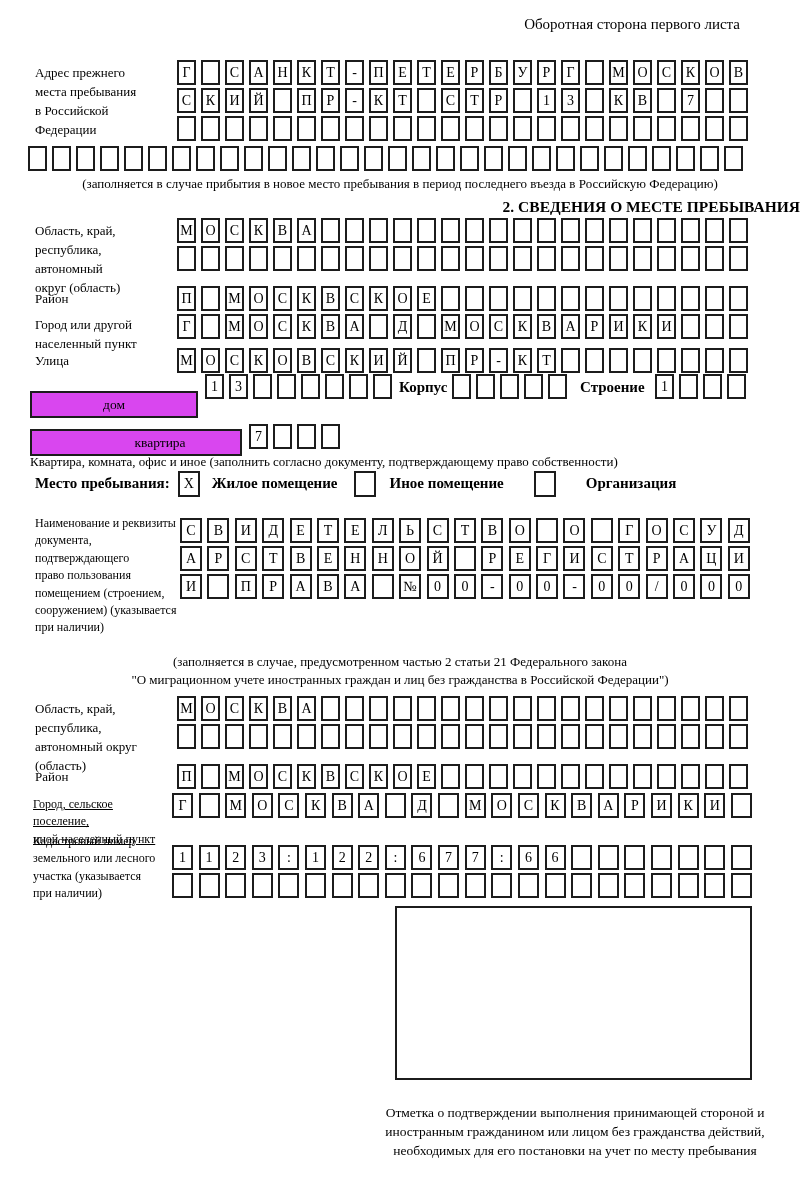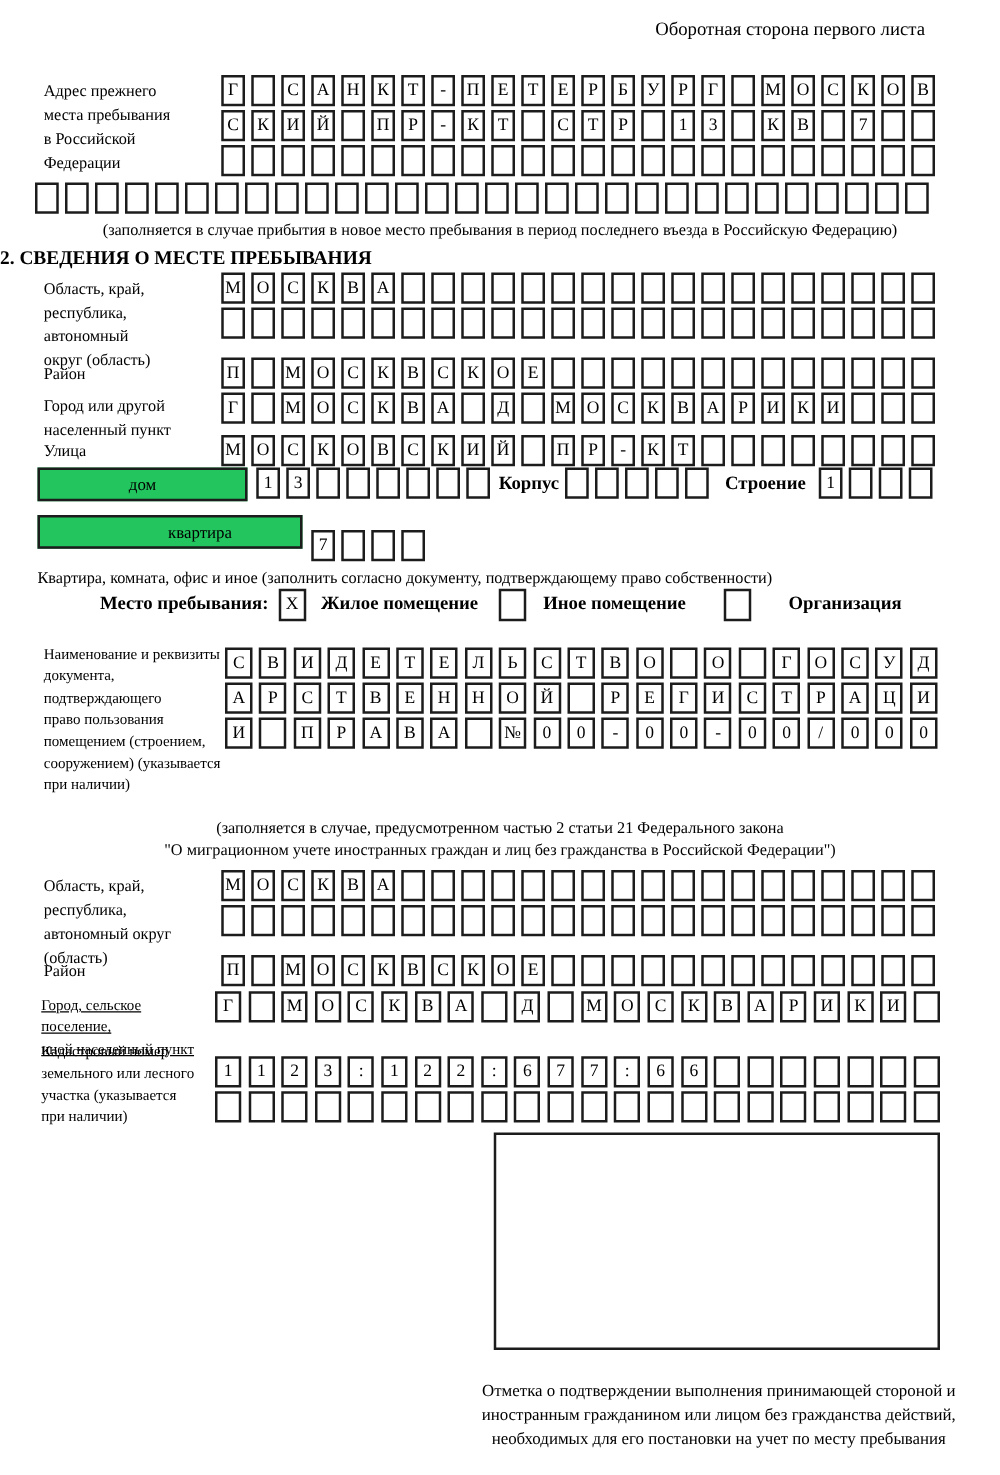--- a/index.html
+++ b/index.html
@@ -1,37 +1,37 @@
 <!DOCTYPE html>
 <html><head>
 <meta charset="utf-8">
 <style>
   html,body{margin:0;padding:0;background:#fff;}
   .page{position:relative;width:800px;height:1180px;background:#ffffff;color:#000;
         font-family:"Liberation Serif","DejaVu Serif",serif;overflow:hidden;}
   .abs{position:absolute;}
   .hdr{font-size:15px;text-align:right;}
-  .sec{font-weight:bold;font-size:15.5px;text-align:left;width:800px;}
+  .sec{font-weight:bold;font-size:15.5px;text-align:right;width:800px;}
   .lab{font-size:12px;line-height:1.45;white-space:pre-line;}
   .cap{font-size:13px;}
   .capc{font-size:13px;text-align:center;width:800px;}
   .boxes{display:flex;justify-content:space-between;}
   .boxes + .boxes{margin-top:3px;}
   .box{flex:none;width:19px;height:25px;border:2px solid #1c1c1c;box-sizing:border-box;
        display:flex;align-items:center;justify-content:center;font-size:14px;background:#fff;}
   .w571{width:571px;} .w715{width:715px;}
   .w570 .box{width:22px;} .w570{width:570px;}
   .w580{width:580px;} .w580 .box{width:21px;}
   .w187{width:187px;} .w115{width:115px;} .w91{width:91px;}
-  .widebox{border:2px solid #1c1c1c;box-sizing:border-box;height:27px;background:#22c55e;
-           display:flex;align-items:center;justify-content:center;font-size:13.5px;}
+  .widebox{border:2px solid #1c1c1c;box-sizing:border-box;height:27px;background:#d946ef;
+           display:flex;align-items:center;justify-content:center;font-size:13.5px;margin-top:17px;}
   .inlinelab{font-size:15px;font-weight:bold;}
   .cbox{flex:none;width:22px;height:26px;border:2px solid #1c1c1c;box-sizing:border-box;
         display:flex;align-items:center;justify-content:center;font-size:14px;background:#fff;}
-  .stayrow{display:flex;align-items:center;margin-left:45px;}
+  .stayrow{display:flex;align-items:center;}
   .stamp{border:2px solid #1c1c1c;box-sizing:border-box;background:#fff;}
   .stampcap{font-size:13.5px;text-align:center;line-height:1.4;}
 </style>
 </head>
 <body>
 
 <div class="page">
 
   <div class="abs hdr" style="top:16px;right:60px;">Оборотная сторона первого листа</div>
 

